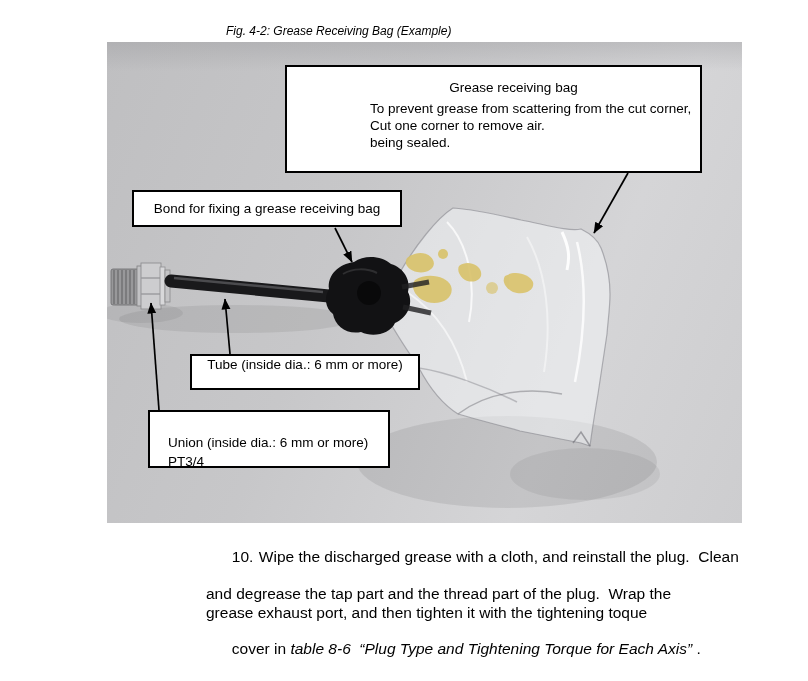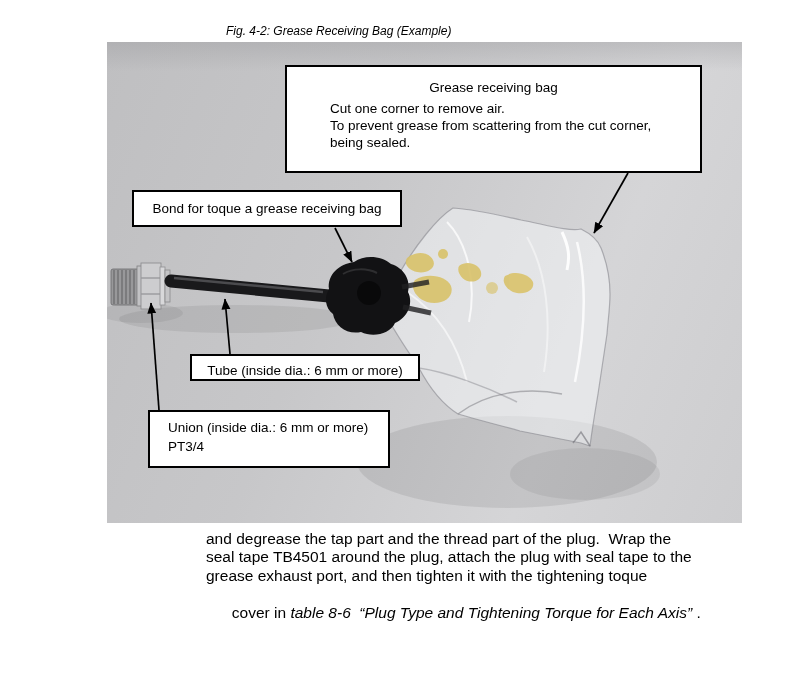--- a/index.html
+++ b/index.html
@@ -18,29 +18,29 @@
       linear-gradient(180deg, rgba(150,150,153,0.35) 0%, rgba(150,150,153,0) 6%),
       linear-gradient(112deg, #bfbfc1 0%, #c7c7c9 38%, #d5d5d7 72%, #cdcdcf 100%);
     overflow:hidden;
   }
   .photo svg { position:absolute; left:0; top:0; }
   .callout {
     position:absolute; background:#ffffff; border:2px solid #000;
     font-size:13.5px; line-height:17px; color:#000;
   }
   .callout .nowrap { white-space:pre; }
-  .bag-box   { left:178px; top:23px;  width:417px; height:108px; }
+  .bag-box   { left:178px; top:23px;  width:417px; height:108px;padding-left:40px; }
   .bag-box .bag-title { text-align:center; padding-top:12px; }
   .bag-box .bag-body  { padding-left:43px; padding-top:4px; }
   .bond-box  { left:25px;  top:148px; width:270px; height:37px;
                display:flex; align-items:center; justify-content:center; }
-  .tube-box  { left:83px;  top:312px; width:230px; height:27px;
-               display:flex; align-items:flex-end; justify-content:center; }
+  .tube-box  { left:83px;  top:312px; width:230px; height:36px;
+               display:flex; align-items:flex-start; justify-content:center; }
   .union-box { left:41px;  top:368px; width:242px; height:58px;
-               padding:7px 0 0 18px; line-height:18.5px; }
+               padding:22px 0 0 18px; line-height:18.5px; }
   .instruction {
     position:absolute; left:206px; top:530px;
     font-size:15.5px; line-height:18.4px;
   }
   .instruction .line { white-space:pre; }
   .instruction .first { margin-left:0; }
   .instruction .num { display:inline-block; width:27px; white-space:pre; }
   .instruction .ital { font-style:italic; }
 </style>
 </head>
@@ -131,42 +131,44 @@
         <line x1="521" y1="131" x2="487" y2="191" marker-end="url(#ah)"></line>
         <line x1="228" y1="186" x2="245" y2="220" marker-end="url(#ah)"></line>
         <line x1="123" y1="312" x2="118" y2="257" marker-end="url(#ah)"></line>
         <line x1="52" y1="368" x2="44" y2="261" marker-end="url(#ah)"></line>
       </g>
     </svg>
 
     <div class="callout bag-box">
       <div class="bag-title nowrap">Grease receiving bag</div>
       <div class="bag-body">
+        <div class="nowrap">To prevent grease from scattering from the cut corner,</div>
         <div class="nowrap">Cut one corner to remove air.</div>
-        <div class="nowrap">To prevent grease from scattering from the cut corner,</div>
         <div class="nowrap">being sealed.</div>
       </div>
     </div>
 
     <div class="callout bond-box">
-      <span class="nowrap">Bond for toque a grease receiving bag</span>
+      <span class="nowrap">Bond for fixing a grease receiving bag</span>
     </div>
 
     <div class="callout tube-box">
       <span class="nowrap">Tube (inside dia.: 6 mm or more)</span>
     </div>
 
     <div class="callout union-box">
       <div class="nowrap">Union (inside dia.: 6 mm or more)</div>
       <div class="nowrap">PT3/4</div>
     </div>
   </div>
 
   <div class="instruction">
+    <div class="line first">
+      <span class="num">10.</span><span>Wipe the discharged grease with a cloth, and reinstall the plug.  Clean</span>
+    </div>
     <div class="line">and degrease the tap part and the thread part of the plug.  Wrap the</div>
-    <div class="line">seal tape TB4501 around the plug, attach the plug with seal tape to the</div>
     <div class="line">grease exhaust port, and then tighten it with the tightening toque</div>
     <div class="line">
       <span>cover in </span><span class="ital">table 8-6  “Plug Type and Tightening Torque for Each Axis”</span><span> .</span>
     </div>
   </div>
 
 </div>
 
 </body></html>

